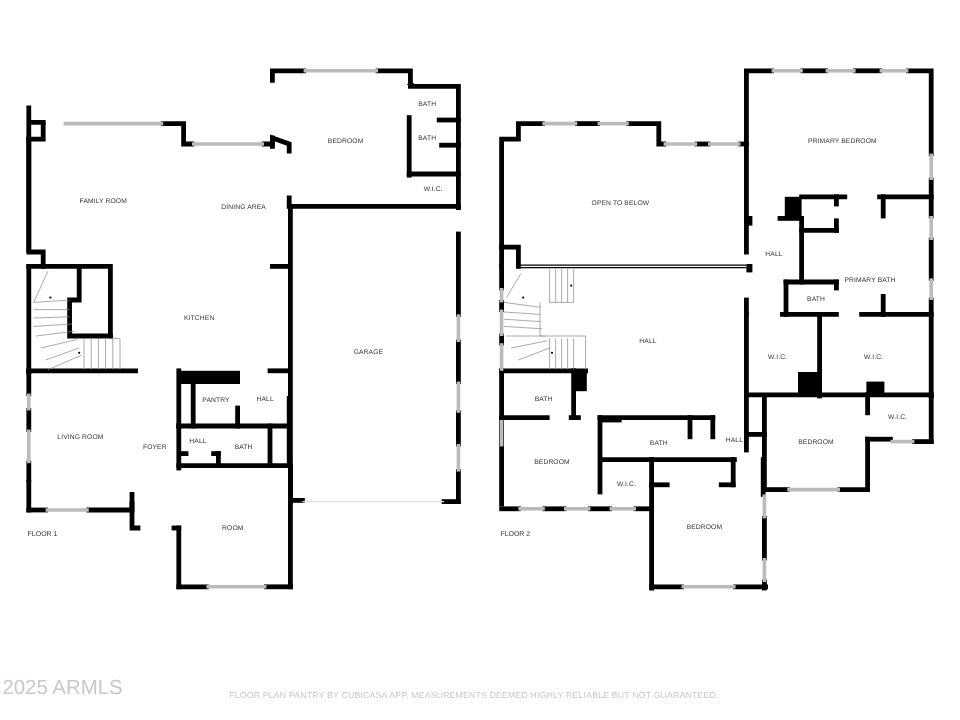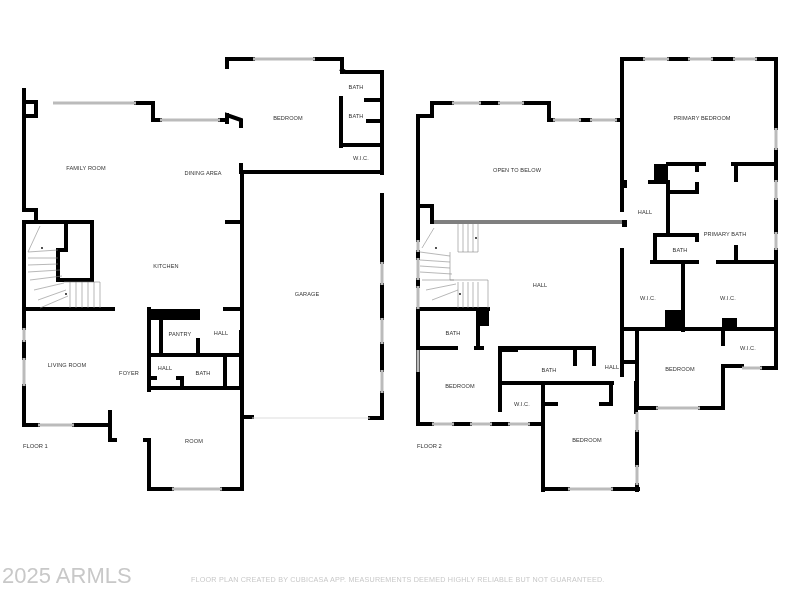--- a/index.html
+++ b/index.html
@@ -5,21 +5,21 @@
   html, body { margin:0; padding:0; background:#ffffff; }
   body { width:800px; height:600px; position:relative; overflow:hidden; font-family:"Liberation Sans", sans-serif; }
   svg.plan { position:absolute; left:0; top:0; }
   .wall { stroke:#000; stroke-width:4; fill:none; stroke-linecap:square; }
   .thin { stroke:#000; stroke-width:1; fill:none; }
   .win { stroke:#bbb; stroke-width:3; fill:none; }
   .stair { stroke:#888; stroke-width:0.6; fill:none; }
   .solid { fill:#000; }
   .lbl { position:absolute; font-size:5.6px; color:#333; letter-spacing:0.1px; transform:translate(-50%,-50%); white-space:nowrap; }
   .floor-lbl { position:absolute; font-size:5.8px; color:#333; white-space:nowrap; }
-  .copyright { position:absolute; left:2px; top:563px; font-size:22px; color:#c8c8c8; font-weight:300; letter-spacing:0px; }
+  .copyright { position:absolute; left:2px; top:563px; font-size:17px; color:#c8c8c8; font-weight:300; letter-spacing:0px; }
   .disclaimer { position:absolute; left:191px; top:575px; font-size:7.2px; color:#c8c8c8; letter-spacing:0.2px; white-space:nowrap; }
 </style>
 </head>
 <body>
 
 <svg class="plan" width="800" height="600" viewBox="0 0 800 600">
 
   <g>
 
     <polyline class="wall" points="36,102 24,102 24,88 24,210 36,210 36,222"></polyline>
@@ -248,13 +248,13 @@
 <div class="lbl" style="left:748px;top:348px">W.I.C.</div>
 <div class="lbl" style="left:680px;top:369px">BEDROOM</div>
 <div class="lbl" style="left:549px;top:370px">BATH</div>
 <div class="lbl" style="left:612px;top:367px">HALL</div>
 <div class="lbl" style="left:460px;top:386px">BEDROOM</div>
 <div class="lbl" style="left:522px;top:404px">W.I.C.</div>
 <div class="lbl" style="left:587px;top:440px">BEDROOM</div>
 <div class="floor-lbl" style="left:417px;top:443px">FLOOR 2</div>
 
 <div class="copyright">2025 ARMLS</div>
-<div class="disclaimer">FLOOR PLAN CREATED BY CUBICASA APP. MEASUREMENTS DEEMED HIGHLY RELIABLE BUT NOT GUARANTEED.</div>
+<div class="disclaimer">FLOOR PLAN PANTRY BY CUBICASA APP. MEASUREMENTS DEEMED HIGHLY RELIABLE BUT NOT GUARANTEED.</div>
 
 </body></html>

